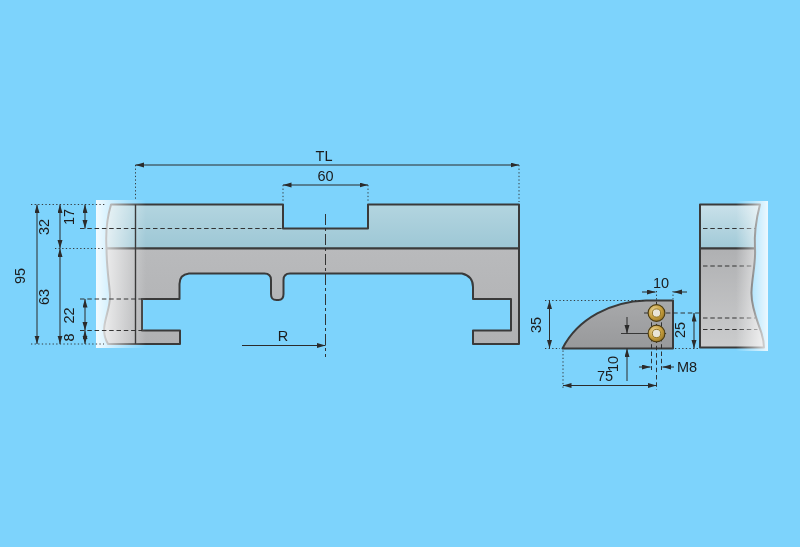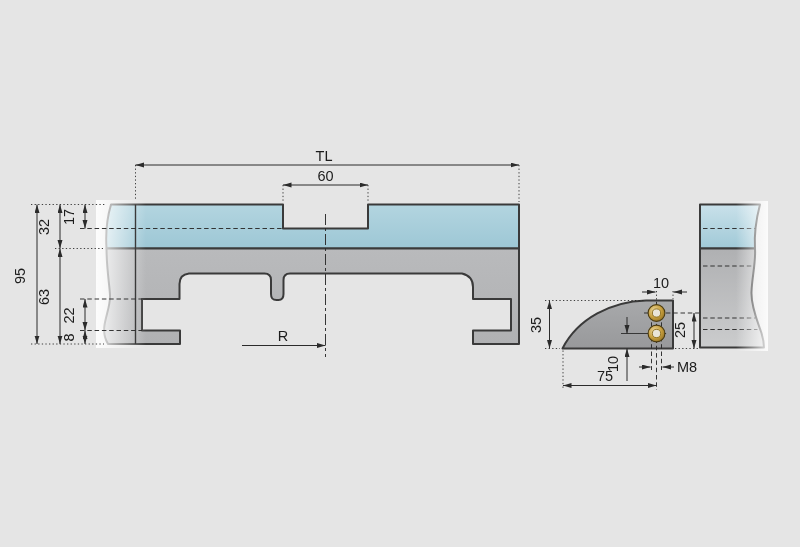--- a/index.html
+++ b/index.html
@@ -1,16 +1,16 @@
 <!DOCTYPE html>
 <html><head>
 <meta charset="utf-8">
 <style>
   html,body{margin:0;padding:0;background:#ffffff;}
-  .stage{position:relative;width:800px;height:547px;background:#e5e5e5;overflow:hidden;}
+  .stage{position:relative;width:800px;height:547px;background:#7dd3fc;overflow:hidden;}
   svg{display:block;}
   .dim{stroke:#2b2b2b;stroke-width:1;fill:none;}
   .thin{stroke:#2b2b2b;stroke-width:0.9;fill:none;}
   .ext{stroke:#2b2b2b;stroke-width:0.9;stroke-dasharray:1.3 2.3;fill:none;}
   .dash{stroke:#2b2b2b;stroke-width:0.95;stroke-dasharray:4.5 2.8;fill:none;}
   .cl{stroke:#2b2b2b;stroke-width:0.95;stroke-dasharray:11 3 3 3;fill:none;}
   .outl{stroke:#3a3a3a;stroke-width:2;stroke-linejoin:round;}
   .lbl{font-family:"Liberation Sans",sans-serif;font-size:14.5px;fill:#1c1c1c;text-anchor:middle;}
   .lbl-start{text-anchor:start;}
 </style>

